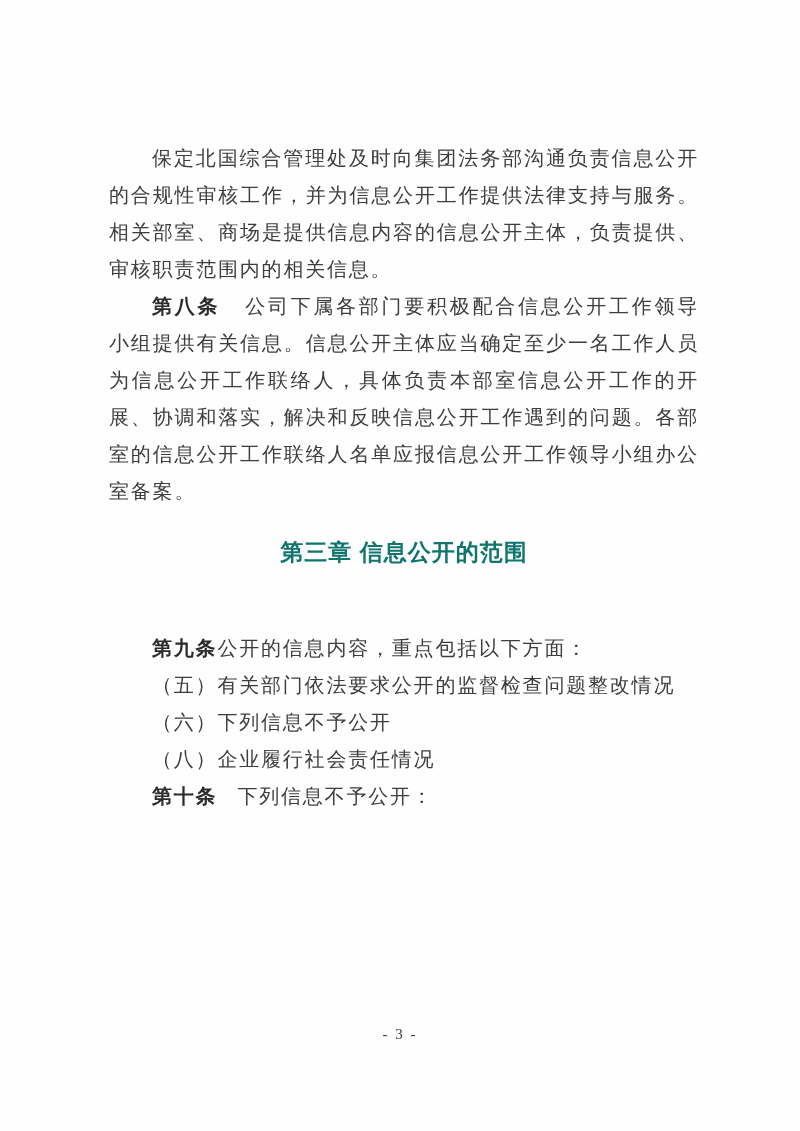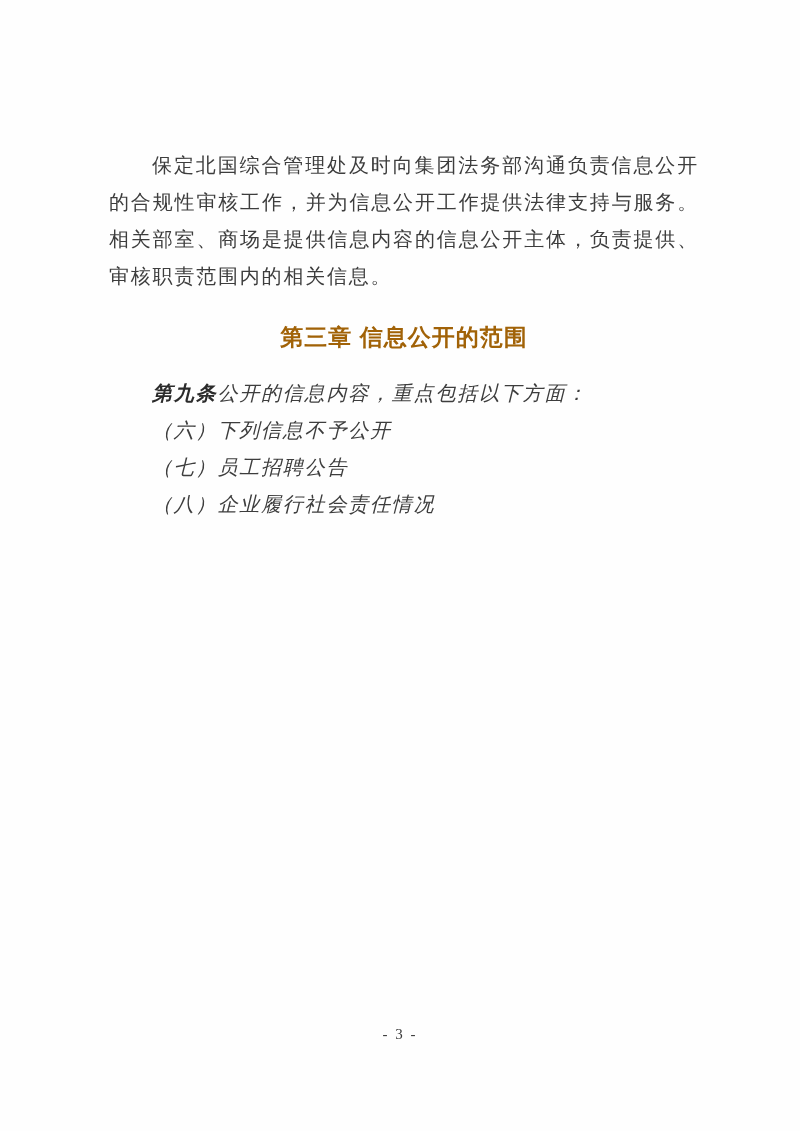--- a/index.html
+++ b/index.html
@@ -11,21 +11,21 @@
     position: relative;
     width: 800px;
     height: 1131px;
     background: #fefefe;
     overflow: hidden;
     color: #3d3d3d;
   }
   .content {
     position: absolute;
     left: 109px;
-    top: 147px;
+    top: 140px;
     width: 590px;
   }
   .para {
     margin: 0;
     font-size: 20px;
     line-height: 37px;
     letter-spacing: 1.8px;
     text-align: justify;
     text-indent: 43px;
     color: #3d3d3d;
@@ -41,25 +41,24 @@
   }
   .word-gap.narrow { width: 20px; }
   .chapter-heading {
     margin: 24px 0 0 0;
     font-family: "Liberation Sans", sans-serif;
     font-weight: 700;
     font-size: 23px;
     line-height: 36px;
     letter-spacing: 1px;
     text-align: center;
-    color: #a16207;
+    color: #0f766e;
   }
   .list-section {
-    margin-top: 20px;
-    font-style: italic;
+    margin-top: 60px;
   }
   .line {
     margin: 0;
     font-size: 20px;
     line-height: 37px;
     letter-spacing: 1.8px;
     color: #3d3d3d;
     padding-left: 43px;
     text-align: left;
     white-space: nowrap;
@@ -76,30 +75,36 @@
   }
 </style>
 </head>
 <body>
 
 <div class="page">
   <div class="content">
 
     <p class="para">保定北国综合管理处及时向集团法务部沟通负责信息公开的合规性审核工作，并为信息公开工作提供法律支持与服务。相关部室、商场是提供信息内容的信息公开主体，负责提供、审核职责范围内的相关信息。</p>
 
+    <p class="para">
+      <span class="term">第八条</span><span class="word-gap"></span><span>公司下属各部门要积极配合信息公开工作领导小组提供有关信息。信息公开主体应当确定至少一名工作人员为信息公开工作联络人，具体负责本部室信息公开工作的开展、协调和落实，解决和反映信息公开工作遇到的问题。各部室的信息公开工作联络人名单应报信息公开工作领导小组办公室备案。</span>
+    </p>
 
     <h2 class="chapter-heading">第三章 信息公开的范围</h2>
 
     <div class="list-section">
       <p class="line">
         <span class="term">第九条</span><span>公开的信息内容，重点包括以下方面：</span>
       </p>
 
+      <p class="line">（五）有关部门依法要求公开的监督检查问题整改情况</p>
       <p class="line">（六）下列信息不予公开</p>
-      <p class="line">（七）员工招聘公告</p>
       <p class="line">（八）企业履行社会责任情况</p>
 
+      <p class="line">
+        <span class="term">第十条</span><span class="word-gap narrow"></span><span>下列信息不予公开：</span>
+      </p>
     </div>
 
   </div>
 
   <div class="footer">- 3 -</div>
 </div>
 
 </body></html>

